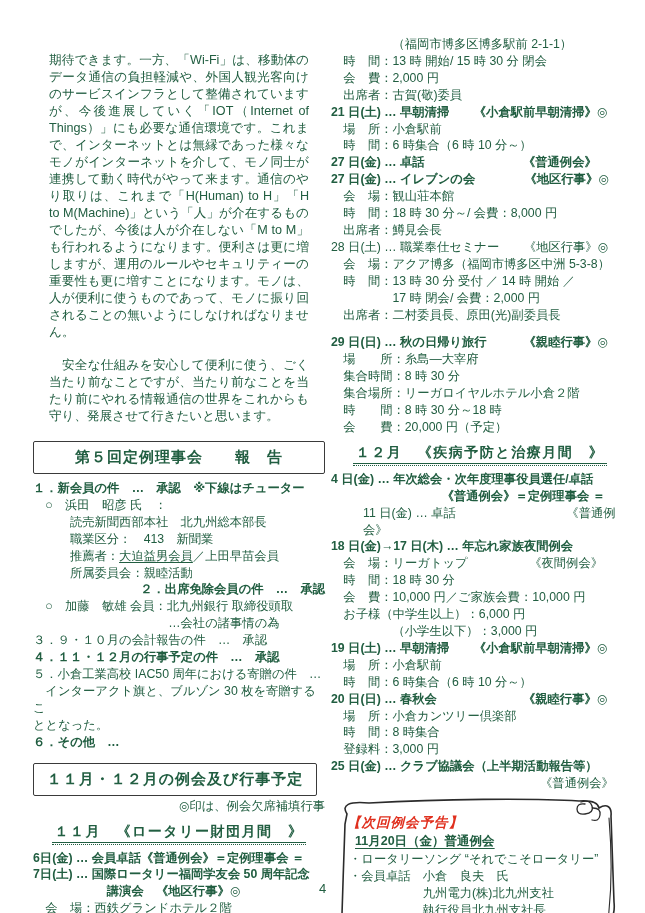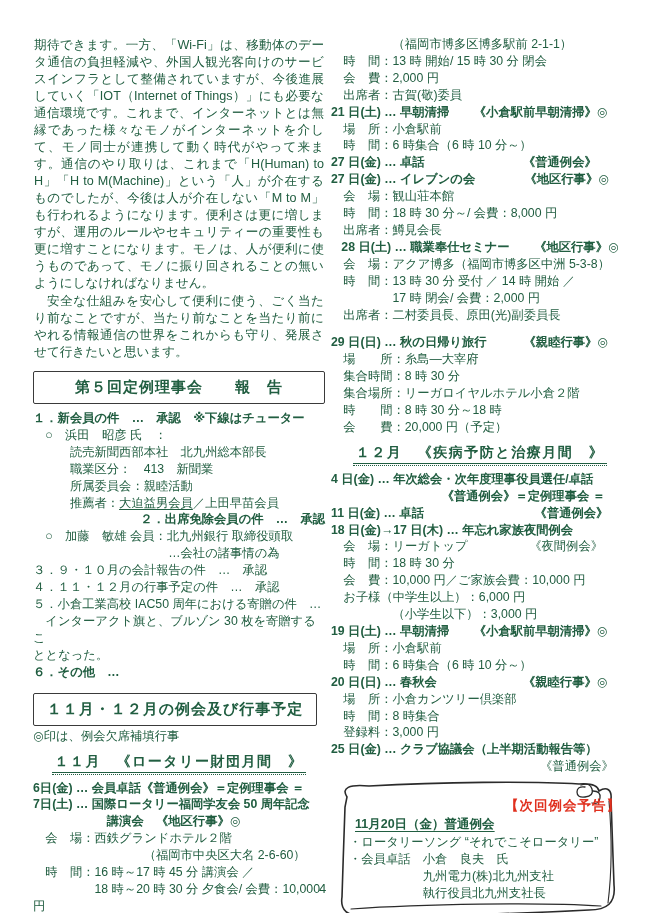--- a/index.html
+++ b/index.html
@@ -13,21 +13,21 @@
     width:645px;height:913px;
     background:#ffffff;
     font-family:"Liberation Sans","DejaVu Sans",sans-serif;
     color:var(--ink);
     overflow:hidden;
   }
   .col{position:absolute;top:36px;}
   .col.left{left:33px;width:292px;}
   .col.right{left:331px;width:298px;}
   p.body{
-    margin:1px;
+    margin:16px;
     font-size:12.6px;
     line-height:17px;
     text-align:justify;
     white-space:pre-wrap;
   }
   .line{
     font-size:12.3px;
     line-height:16.9px;
     min-height:16.9px;
     white-space:pre-wrap;
@@ -38,20 +38,21 @@
     border-radius:2px;
     text-align:center;
     font-weight:bold;
     font-size:15px;
     letter-spacing:1px;
     padding:6px 2px;
     margin:10px 0 6px 0;
   }
   .rbox.second{margin:12px 8px 2px 0;}
   .note-right{
+    text-align:right;
     font-size:12.3px;
     line-height:17px;
   }
   .month-heading{
     text-align:center;
     margin:7px 0 5px 0;
   }
   .month-heading .outer{
     display:inline-block;
     border-bottom:1.5px dotted var(--ink);
@@ -75,23 +76,24 @@
   .notice-box svg{
     position:absolute;
     left:0;top:0;width:100%;height:100%;
     pointer-events:none;
   }
   .notice-title{
     position:relative;
     color:var(--red);
     font-weight:bold;
     font-size:13.5px;
-    text-align:right;
+    text-align:left;
     line-height:19px;
     letter-spacing:1px;
+    font-style:italic;
   }
   .notice-sub{
     position:relative;
     font-size:12.5px;
     line-height:19px;
     padding-left:8px;
   }
   .notice-sub span{
     font-weight:bold;
     text-decoration:underline;
@@ -116,27 +118,27 @@
 
     <div class="rbox">
       <span>第５回定例理事会　　報　告</span>
     </div>
 
     <div>
         <div class="line" style="font-weight: bold;"><span>１．新会員の件　…　承認　※下線はチューター</span></div>
         <div class="line"><span>　○　浜田　昭彦 氏　：</span></div>
         <div class="line"><span>　　　読売新聞西部本社　北九州総本部長</span></div>
         <div class="line"><span>　　　職業区分：　413　新聞業</span></div>
+        <div class="line"><span>　　　推薦者：</span><span class="u">大迫益男会員</span><span>／上田早苗会員</span></div>
         <div class="line"><span>　　　所属委員会：親睦活動</span></div>
-        <div class="line"><span>　　　推薦者：</span><span class="u">大迫益男会員</span><span>／上田早苗会員</span></div>
         <div class="line" style="font-weight: bold; text-align: right;"><span>２．出席免除会員の件　…　承認</span></div>
         <div class="line"><span>　○　加藤　敏雄 会員：北九州銀行 取締役頭取</span></div>
         <div class="line"><span>　　　　　　　　　　　…会社の諸事情の為</span></div>
         <div class="line" style="font-weight: normal;"><span>３．９・１０月の会計報告の件　…　承認</span></div>
-        <div class="line" style="font-weight: normal;"><span>４．１１・１２月の行事予定の件　…　承認</span></div>
+        <div class="line" style="font-weight: bold;"><span>４．１１・１２月の行事予定の件　…　承認</span></div>
         <div class="line" style="font-weight: normal;"><span>５．小倉工業高校 IAC50 周年における寄贈の件　…</span></div>
         <div class="line"><span>　インターアクト旗と、ブルゾン 30 枚を寄贈するこ</span></div>
         <div class="line"><span>ととなった。</span></div>
         <div class="line" style="font-weight: bold;"><span>６．その他　…</span></div>
       </div>
 
     <div class="rbox second">
       <span>１１月・１２月の例会及び行事予定</span>
     </div>
 
@@ -165,41 +167,41 @@
         <div class="line"><span>　会　費：2,000 円</span></div>
         <div class="line"><span>　出席者：古賀(敬)委員</span></div>
         <div class="line" style="font-weight: bold;"><span>21 日(土) … 早朝清掃　　《小倉駅前早朝清掃》◎</span></div>
         <div class="line"><span>　場　所：小倉駅前</span></div>
         <div class="line"><span>　時　間：6 時集合（6 時 10 分～）</span></div>
         <div class="line" style="font-weight: bold;"><span>27 日(金) … 卓話　　　　　　　　《普通例会》</span></div>
         <div class="line" style="font-weight: bold;"><span>27 日(金) … イレブンの会　　　　《地区行事》◎</span></div>
         <div class="line"><span>　会　場：観山荘本館</span></div>
         <div class="line"><span>　時　間：18 時 30 分～/ 会費：8,000 円</span></div>
         <div class="line"><span>　出席者：鱒見会長</span></div>
-        <div class="line" style="font-weight: bold; text-align: center;"><span>28 日(土) … 職業奉仕セミナー　　《地区行事》◎</span></div>
+        <div class="line" style="font-weight: normal;"><span>28 日(土) … 職業奉仕セミナー　　《地区行事》◎</span></div>
         <div class="line"><span>　会　場：アクア博多（福岡市博多区中洲 5-3-8）</span></div>
         <div class="line"><span>　時　間：13 時 30 分 受付 ／ 14 時 開始 ／</span></div>
         <div class="line"><span>　　　　　17 時 閉会/ 会費：2,000 円</span></div>
         <div class="line"><span>　出席者：二村委員長、原田(光)副委員長</span></div>
         <div class="line" style="font-weight: bold; margin-top: 11px;"><span>29 日(日) … 秋の日帰り旅行　　　《親睦行事》◎</span></div>
         <div class="line"><span>　場　　所：糸島―大宰府</span></div>
         <div class="line"><span>　集合時間：8 時 30 分</span></div>
         <div class="line"><span>　集合場所：リーガロイヤルホテル小倉２階</span></div>
         <div class="line"><span>　時　　間：8 時 30 分～18 時</span></div>
         <div class="line"><span>　会　　費：20,000 円（予定）</span></div>
       </div>
 
     <div class="month-heading">
       <span class="outer"><span class="inner">１２月　《疾病予防と治療月間　》</span></span>
     </div>
 
     <div>
         <div class="line" style="font-weight: bold;"><span>4 日(金) … 年次総会・次年度理事役員選任/卓話</span></div>
         <div class="line" style="font-weight: bold;"><span>　　　　　　　　　《普通例会》＝定例理事会 ＝</span></div>
-        <div class="line" style="font-weight: bold;"><span>11 日(金) … 卓話　　　　　　　　　《普通例会》</span></div>
+        <div class="line" style="font-weight: normal; margin-left: 32px;"><span>11 日(金) … 卓話　　　　　　　　　《普通例会》</span></div>
         <div class="line" style="font-weight: bold;"><span>18 日(金)→17 日(木) … 年忘れ家族夜間例会</span></div>
         <div class="line"><span>　会　場：リーガトップ　　　　　《夜間例会》</span></div>
         <div class="line"><span>　時　間：18 時 30 分</span></div>
         <div class="line"><span>　会　費：10,000 円／ご家族会費：10,000 円</span></div>
         <div class="line"><span>　お子様（中学生以上）：6,000 円</span></div>
         <div class="line"><span>　　　　　（小学生以下）：3,000 円</span></div>
         <div class="line" style="font-weight: bold;"><span>19 日(土) … 早朝清掃　　《小倉駅前早朝清掃》◎</span></div>
         <div class="line"><span>　場　所：小倉駅前</span></div>
         <div class="line"><span>　時　間：6 時集合（6 時 10 分～）</span></div>
         <div class="line" style="font-weight: bold;"><span>20 日(日) … 春秋会　　　　　　　《親睦行事》◎</span></div>

